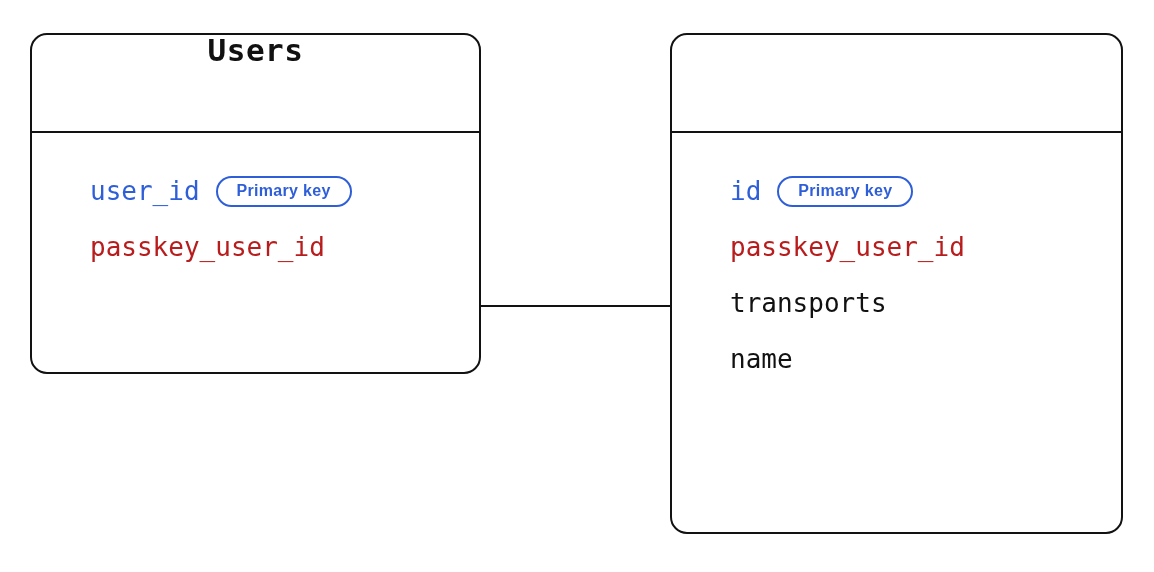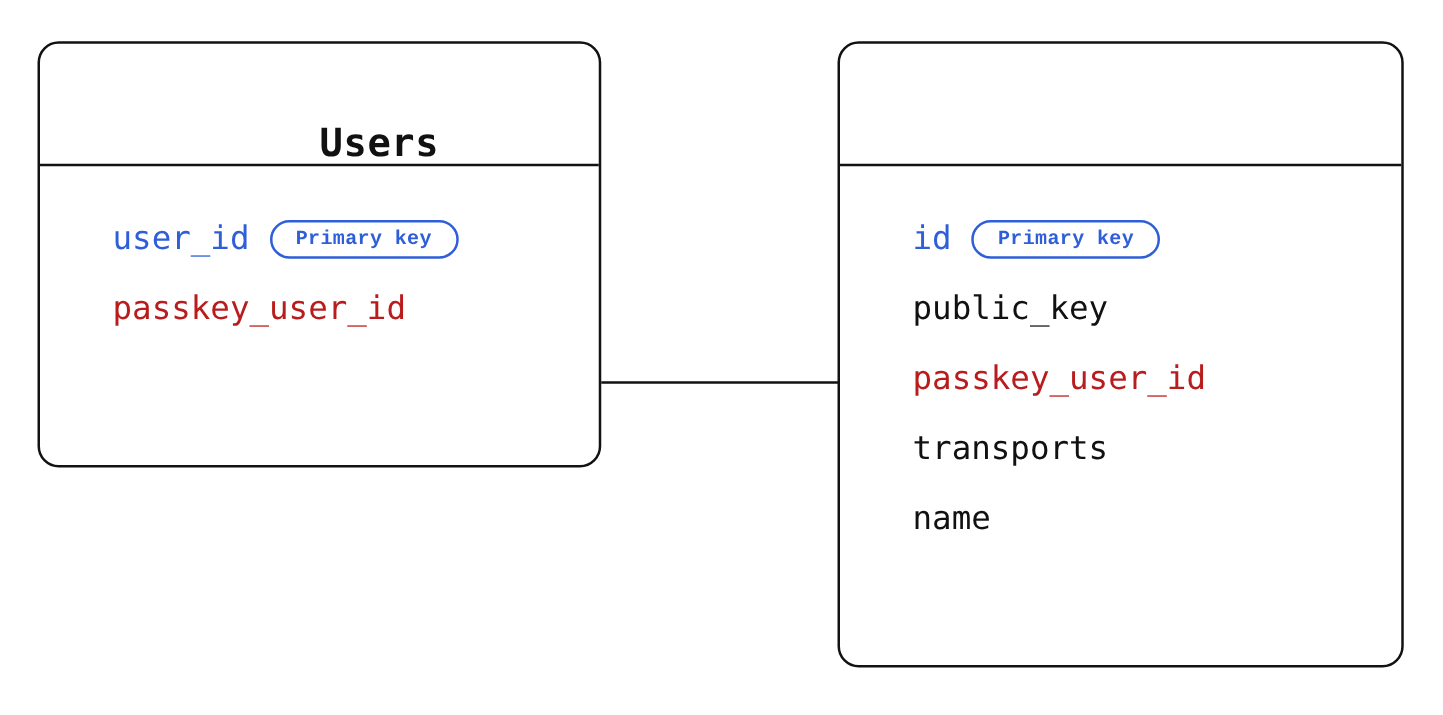--- a/index.html
+++ b/index.html
@@ -41,24 +41,23 @@
     height: 501px;
   }
 
   .entity-header {
     position: absolute;
     left: 0;
     top: 0;
     width: 100%;
     height: 96px;
     display: flex;
-    align-items: flex-end;
+    align-items: flex-start;
     justify-content: center;
     box-sizing: border-box;
-    margin-left: 48px;
   }
   .entity-title {
     font-family: "DejaVu Sans Mono", "Liberation Mono", monospace;
     font-size: 31px;
     font-weight: bold;
     color: #111111;
     letter-spacing: 0.5px;
     white-space: nowrap;
     line-height: 1;
   }
@@ -108,21 +107,21 @@
     align-items: center;
     justify-content: center;
     box-sizing: border-box;
     height: 31px;
     padding: 0 19px;
     border: 2px solid #2F5FD8;
     border-radius: 999px;
     background: #ffffff;
   }
   .pk-badge-label {
-    font-family: Liberation Mono, monospace;
+    font-family: Liberation Sans, sans-serif;
     font-size: 16px;
     font-weight: bold;
     color: #2F5FD8;
     letter-spacing: 0.3px;
     line-height: 1;
     white-space: nowrap;
   }
 
   
   #relationship-connector {
@@ -169,23 +168,20 @@
 
     <div class="field-list">
 
       <div class="field-row">
         <span class="field-name key">id</span>
         <span class="pk-badge">
           <span class="pk-badge-label">Primary key</span>
         </span>
       </div>
 
-      <div class="field-row">
-        <span class="field-name">public_key</span>
-      </div>
 
       <div class="field-row">
         <span class="field-name fk">passkey_user_id</span>
       </div>
 
 
       <div class="field-row">
         <span class="field-name">transports</span>
       </div>
 

